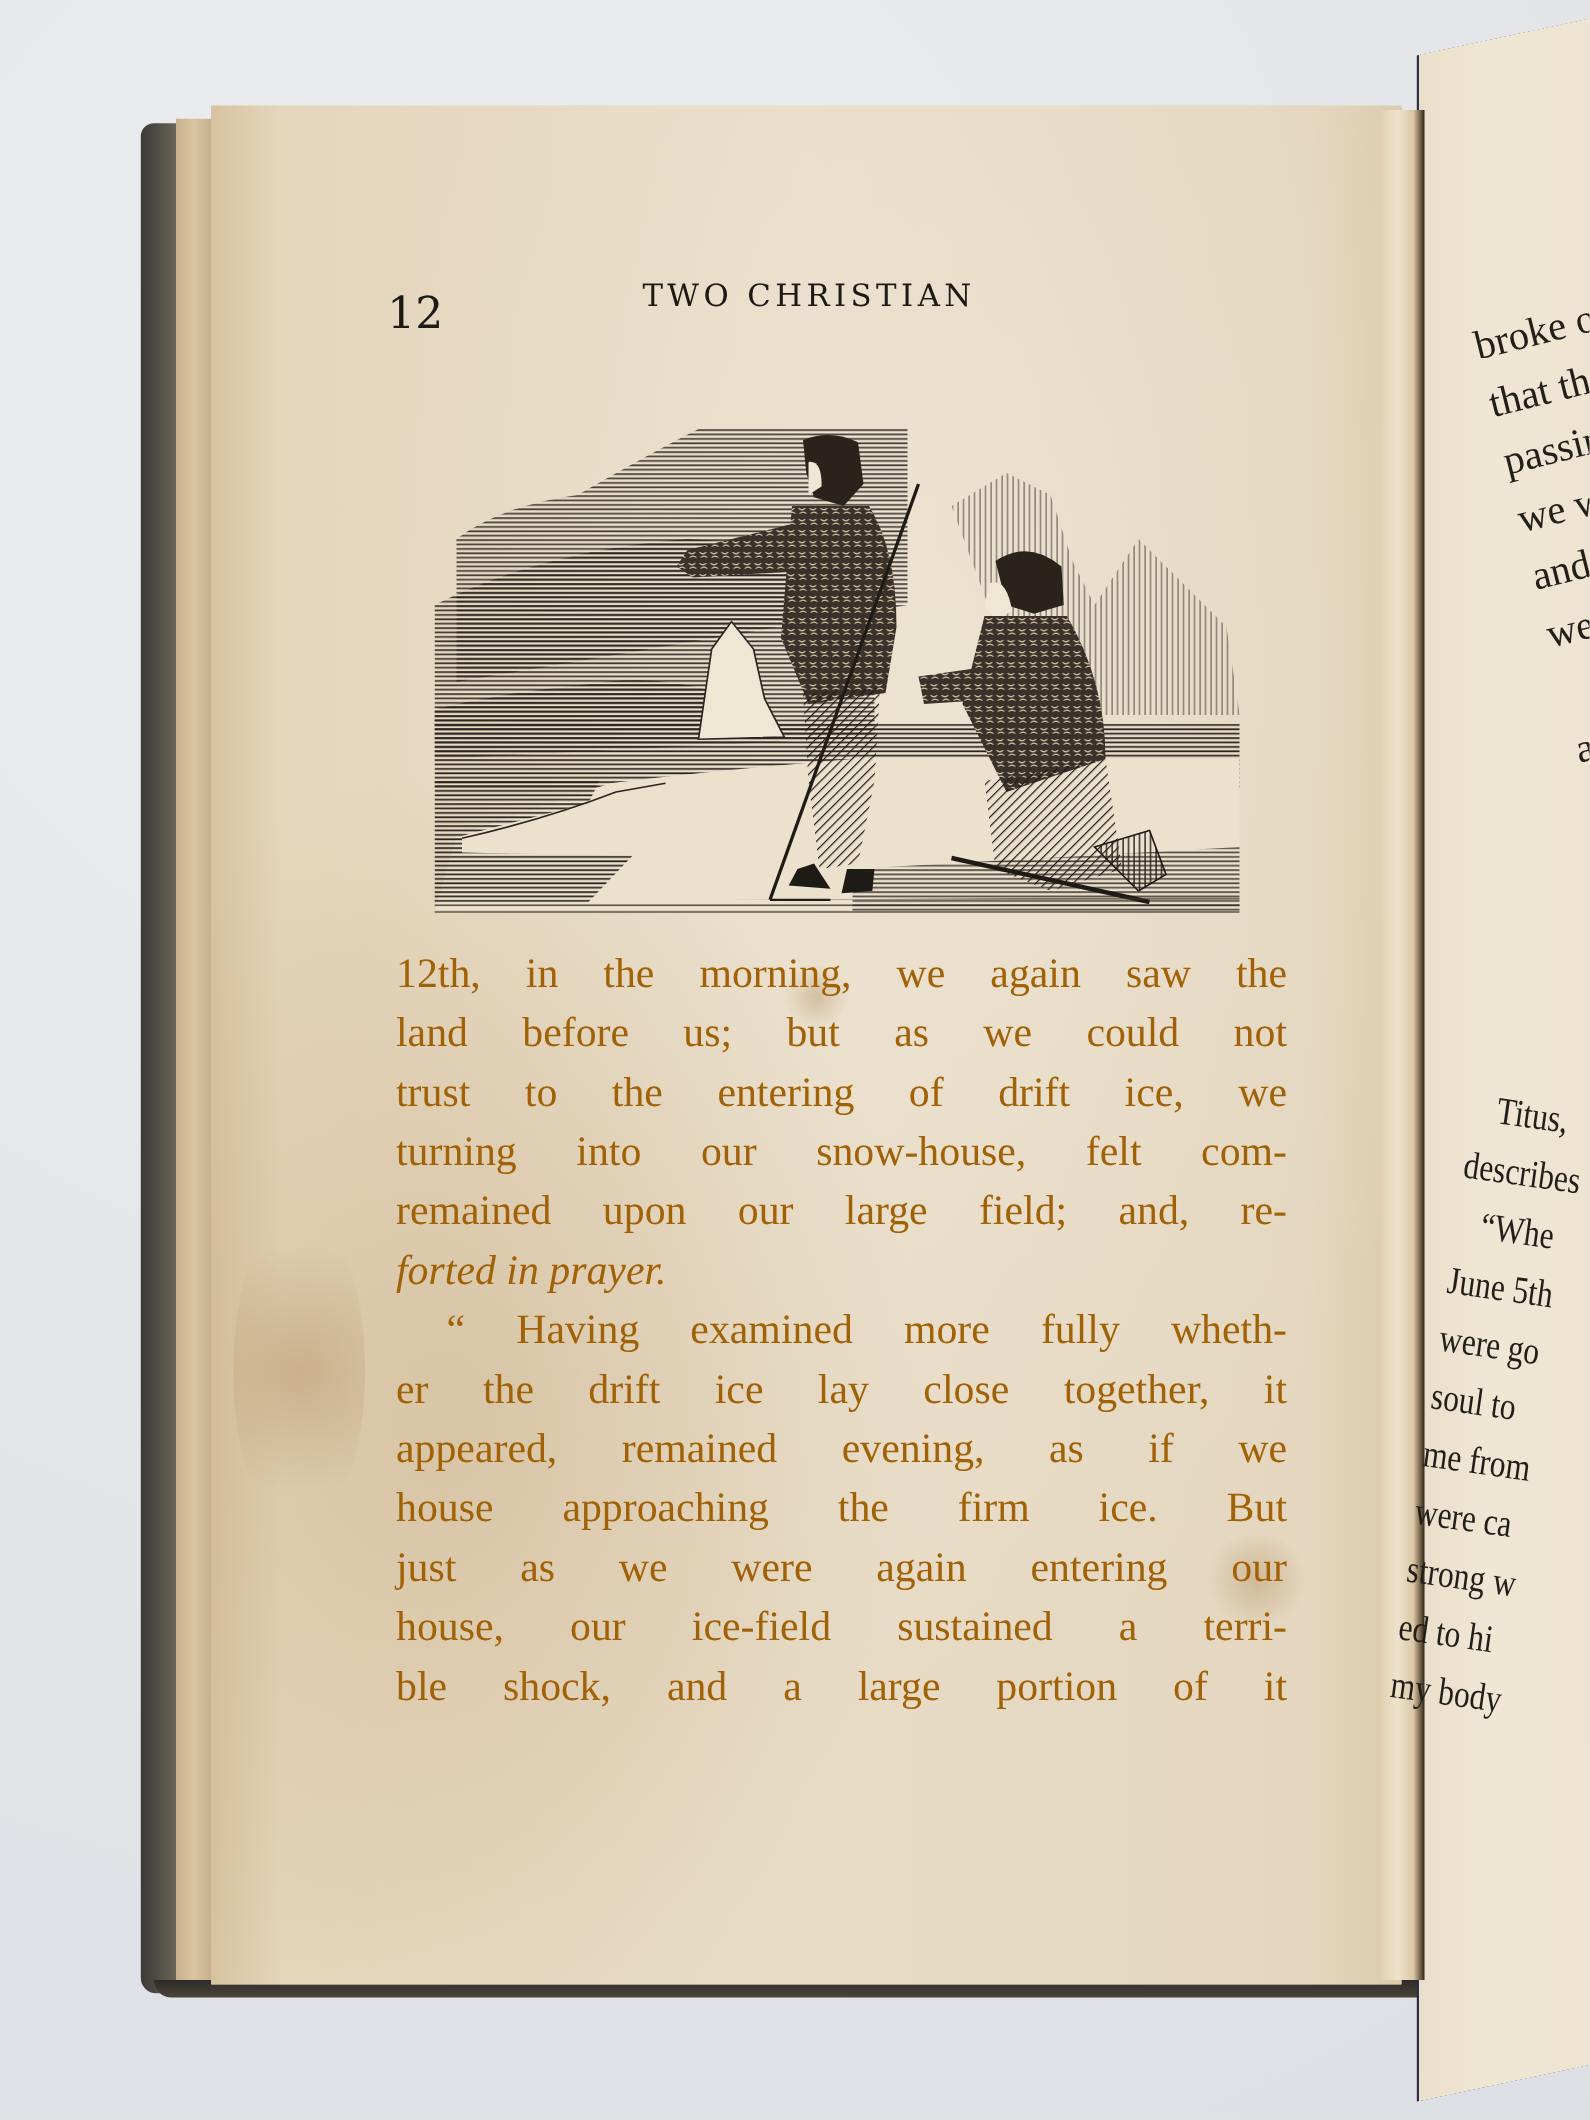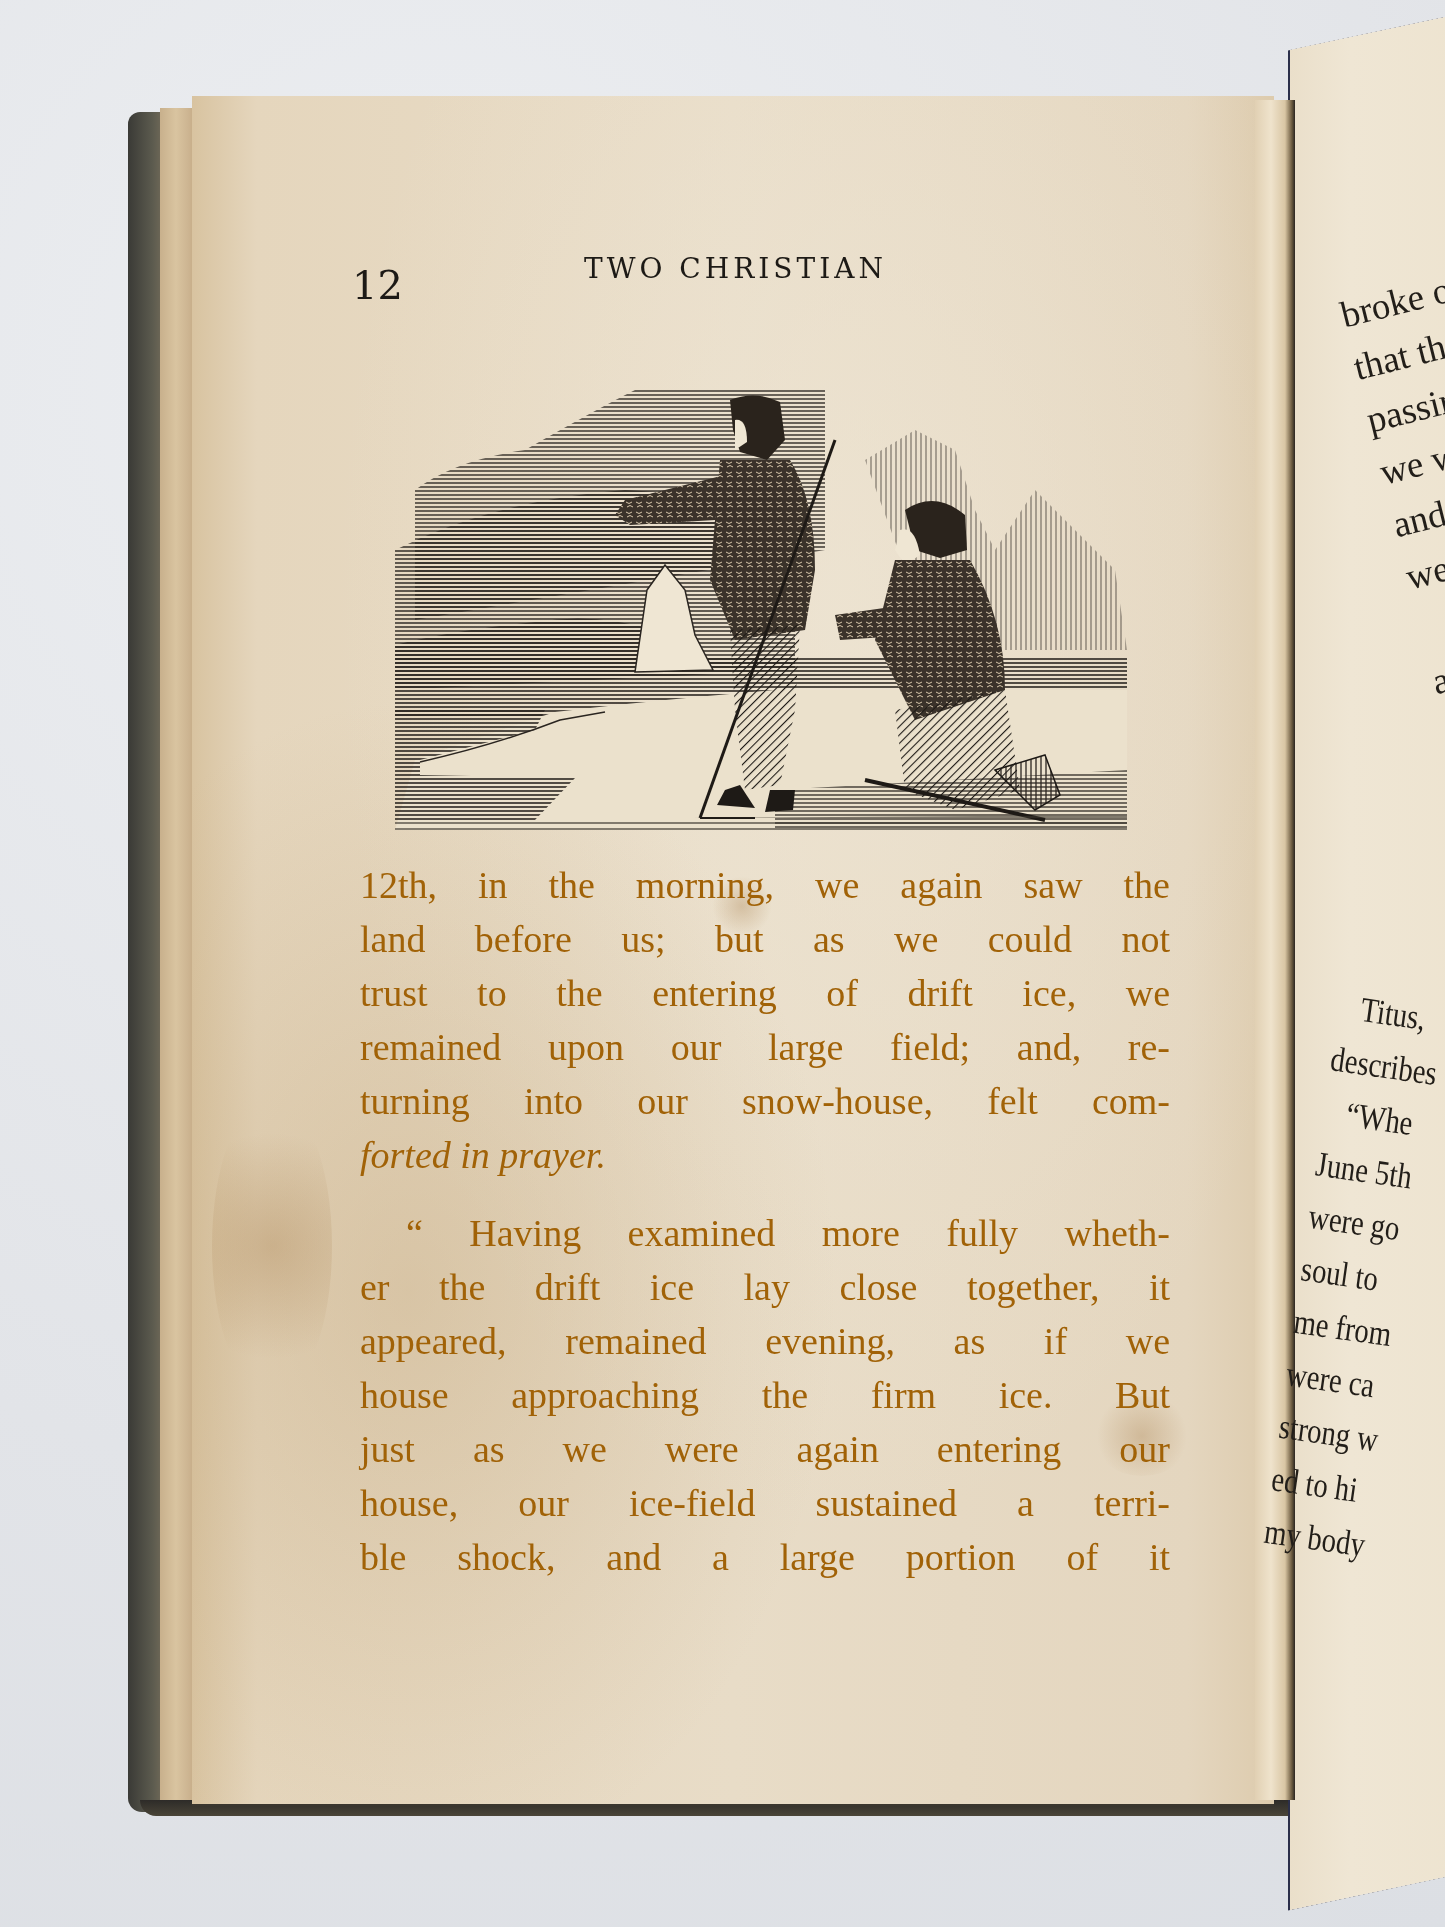--- a/index.html
+++ b/index.html
@@ -55,21 +55,21 @@
   .body-text {
     position:absolute; left:360px; top:858px; width:810px;
     color:#a16207; font-size:38px; line-height:54px;
     font-family:"Liberation Serif", serif;
   }
   .body-text .line {
     display:block; white-space:nowrap; text-align:justify; text-align-last:justify;
     height:54px;
   }
   .body-text .line.last { text-align-last:left;font-style:italic; }
-  .body-text .line.indent { padding-left:46px;margin-top:24px; }
+  .body-text .line.indent { padding-left:46px; }
 
   .right-text {
     position:absolute; left:1335px; top:290px; width:180px;
     color:#221e19; font-size:37px; line-height:54px;
     font-family:"Liberation Serif", serif;
     transform:rotate(-14deg); transform-origin:top left;
   }
   .right-text .rline { display:block; white-space:nowrap; height:54px; }
   .right-text .rline.indent { padding-left:28px; }
   .right-text-2 {
@@ -169,22 +169,22 @@
     </g>
 
     <path d="M0 430 L732 425 L732 440 L0 440 Z" fill="url(#hatchLight)"></path>
   </svg>
 </div>
 
 <div class="body-text">
   <span class="line">12th, in the morning, we again saw the</span>
   <span class="line">land before us; but as we could not</span>
   <span class="line">trust to the entering of drift ice, we</span>
+  <span class="line">turning into our snow-house, felt com-</span>
   <span class="line">remained upon our large field; and, re-</span>
-  <span class="line">turning into our snow-house, felt com-</span>
   <span class="line last">forted in prayer.</span>
   <span class="line indent">“ Having examined more fully wheth-</span>
   <span class="line">er the drift ice lay close together, it</span>
   <span class="line">appeared, remained evening, as if we</span>
   <span class="line">house approaching the firm ice.  But</span>
   <span class="line">just as we were again entering our</span>
   <span class="line">house, our ice-field sustained a terri-</span>
   <span class="line">ble shock, and a large portion of it</span>
 </div>
 

